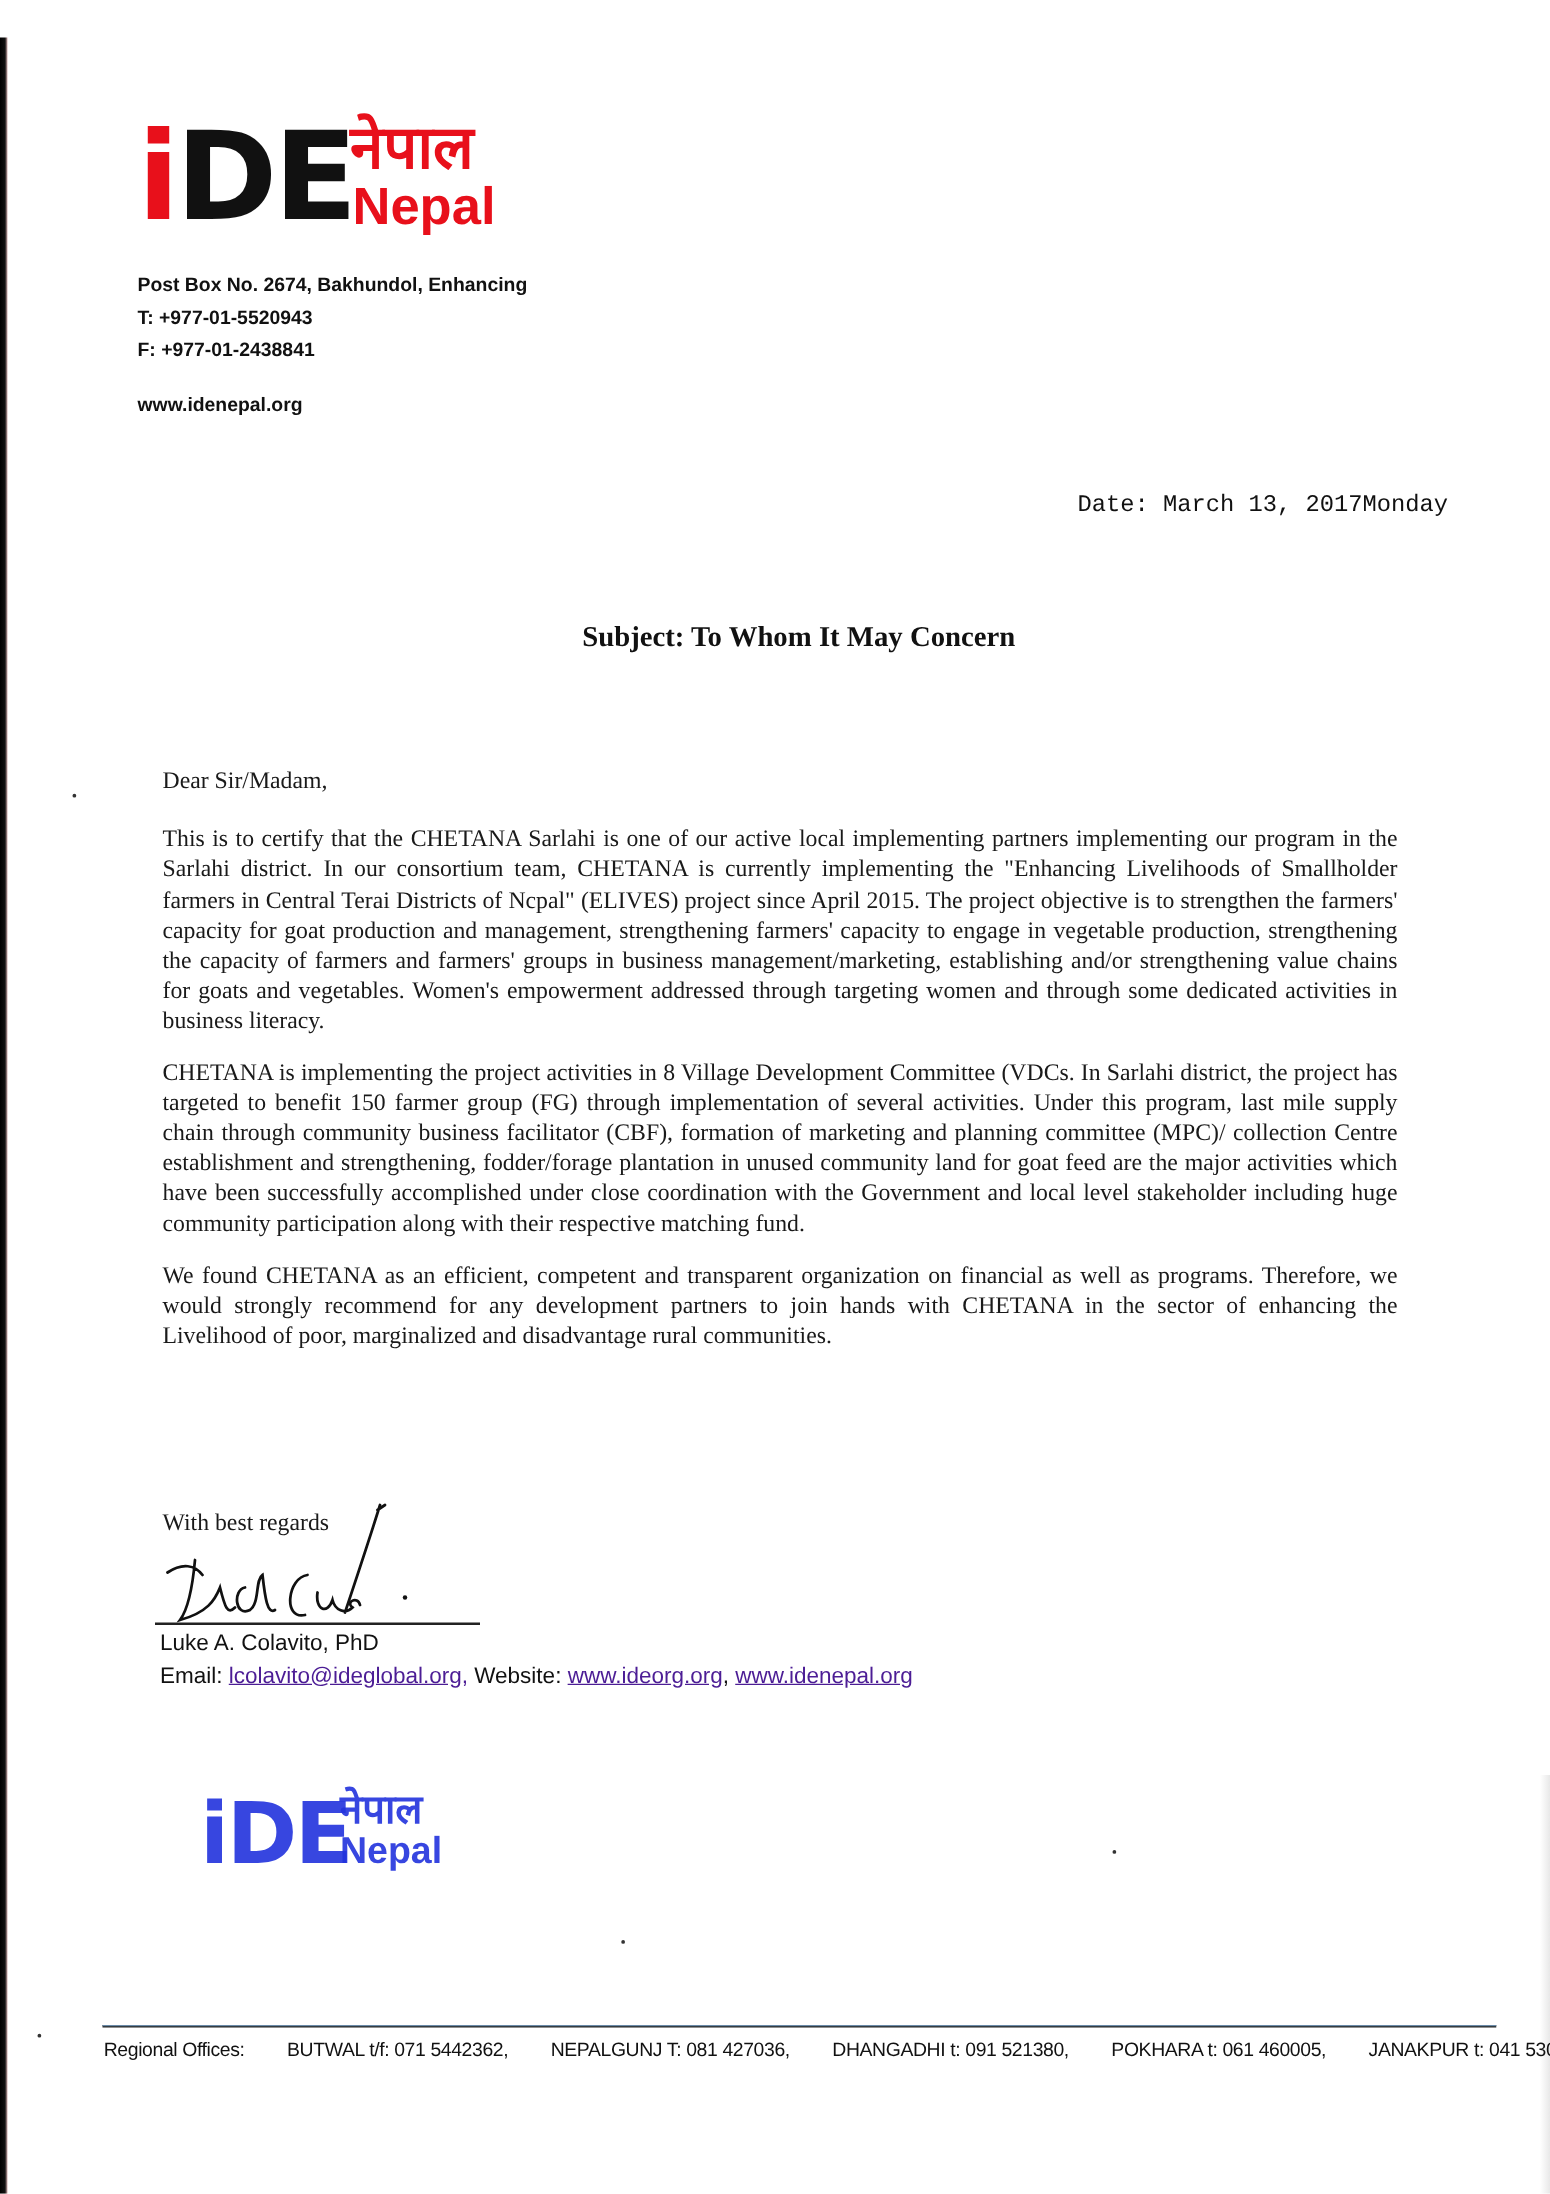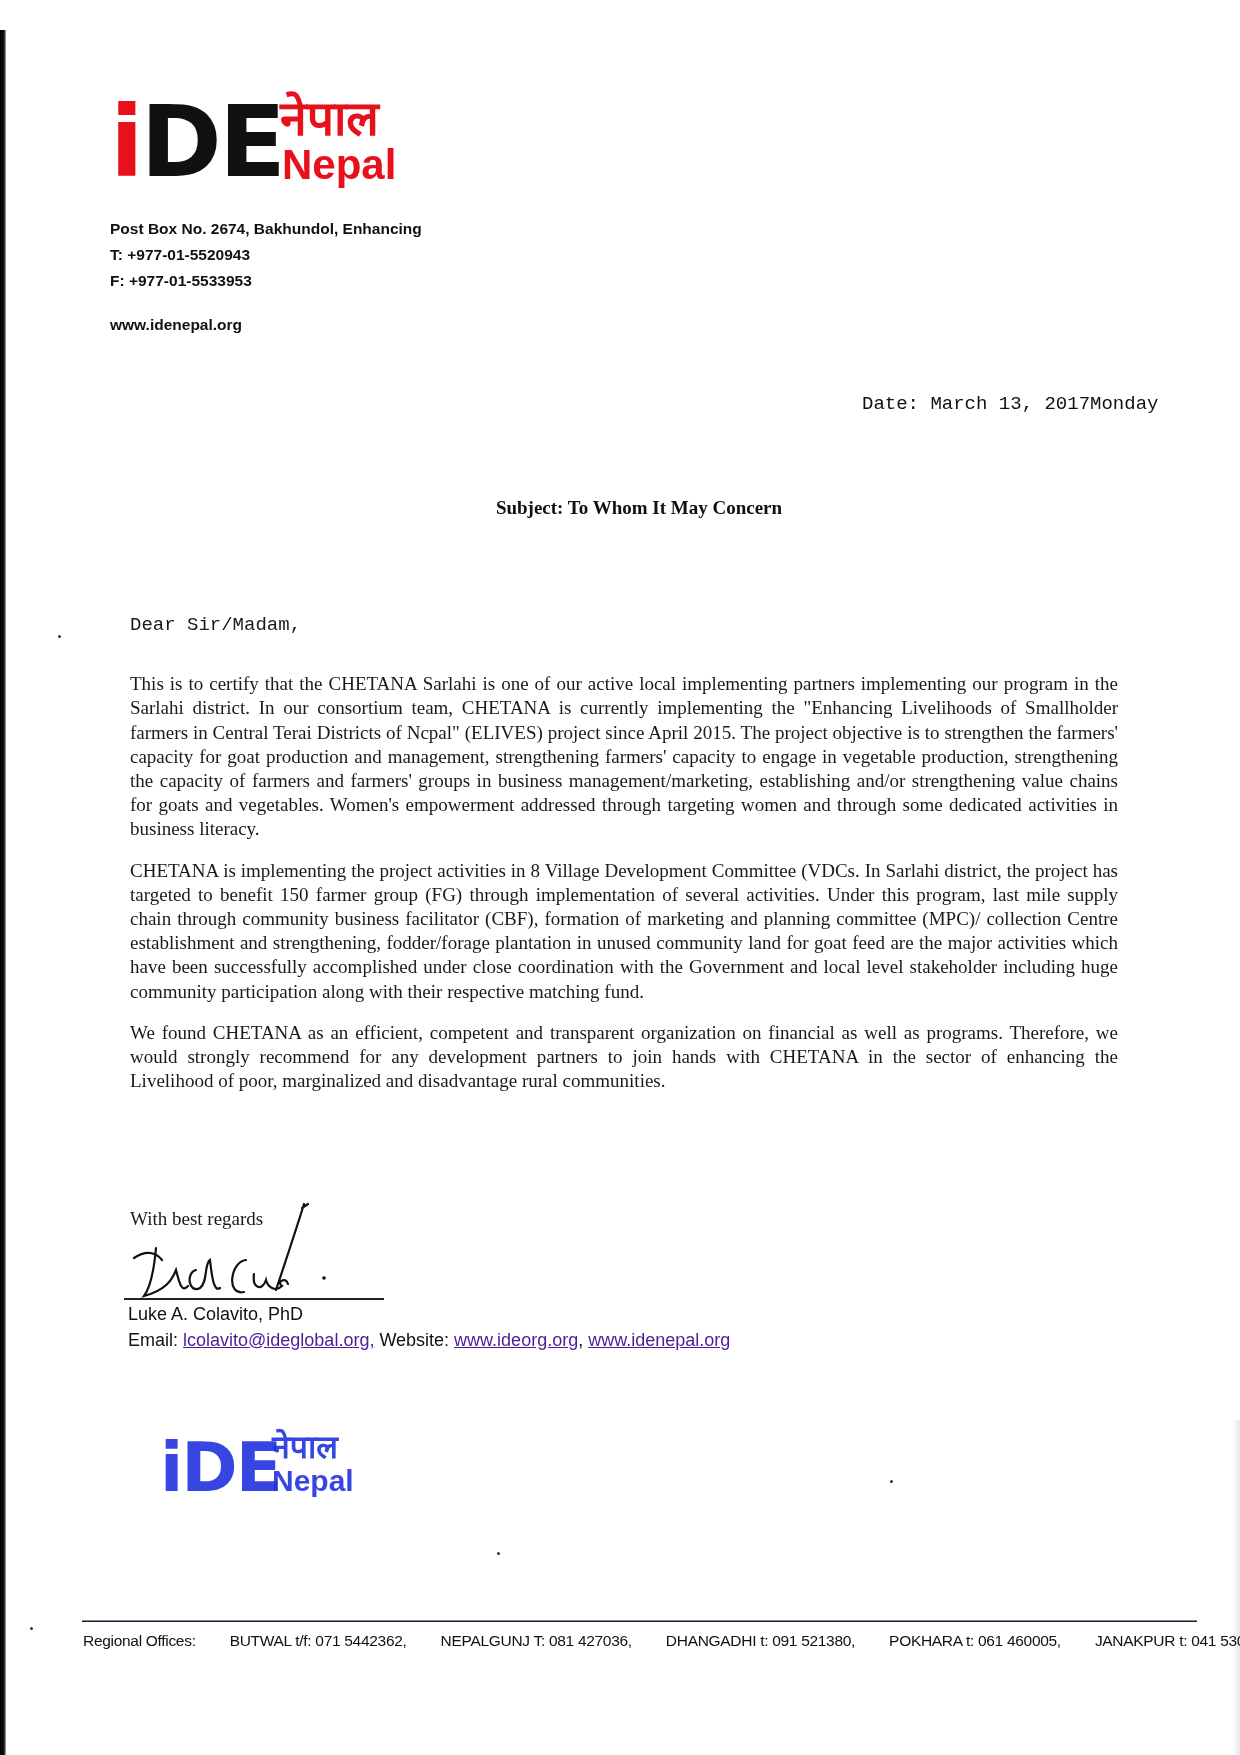--- a/index.html
+++ b/index.html
@@ -40,29 +40,29 @@
     font-family: "Liberation Sans", sans-serif; font-weight: bold;
     font-size: 15.5px; line-height: 26px; color: #111;
   }
   .address .web { margin-top: 18px; }
   .date {
     position: absolute; left: 862px; top: 393px;
     font-size: 19px; color: #111; font-family: Liberation Mono, monospace;
   }
   .subject {
     position: absolute; left: 0; width: 1240px; top: 497px;
-    text-align: center; font-weight: bold; font-size: 19px; color: #111;
+    text-align: center; font-weight: bold; font-size: 23px; color: #111;
   }
   .subject span { margin-left: 38px; }
   .body-text {
     position: absolute; left: 130px; width: 988px; top: 613px;
     font-size: 19px; line-height: 24.2px; color: #1a1a1a;
   }
   .body-text p { margin: 0 0 17px 0; text-align: justify; }
-  .body-text .salutation { margin-bottom: 35px; font-family: Liberation Mono, monospace; }
+  .body-text .salutation { margin-bottom: 23px; }
   .closing {
     position: absolute; left: 130px; top: 1208px; font-size: 19px; color: #1a1a1a;
   }
   .signature {
     position: absolute; left: 126px; top: 1200px; width: 260px; height: 105px;
   }
   .sig-line {
     position: absolute; left: 124px; top: 1298px; width: 260px; height: 2px; background: #222;
   }
   .signer {
@@ -106,21 +106,21 @@
 
 <div class="logo">
   <div class="ide"><span class="i">i</span><span class="de">DE</span></div>
   <div class="nepali">नेपाल</div>
   <div class="nepal-en">Nepal</div>
 </div>
 
 <div class="address">
   <div>Post Box No. 2674, Bakhundol, Enhancing</div>
   <div>T:  +977-01-5520943</div>
-  <div>F:  +977-01-5533953</div>
+  <div>F:  +977-01-2438841</div>
   <div class="web">www.idenepal.org</div>
 </div>
 
 <div class="date">Date: March 13, 2017Monday</div>
 
 <div class="subject"><span>Subject: To Whom It May Concern</span></div>
 
 <div class="body-text">
   <p class="salutation">Dear Sir/Madam,</p>
   <p>This is to certify that the CHETANA Sarlahi is one of our active local implementing partners implementing our program in the Sarlahi district. In our consortium team, CHETANA is currently implementing the "Enhancing Livelihoods of Smallholder farmers in Central Terai Districts of Ncpal" (ELIVES) project since April 2015. The project objective is to strengthen the farmers' capacity for goat production and management, strengthening farmers' capacity to engage in vegetable production, strengthening the capacity of farmers and farmers' groups in business management/marketing, establishing and/or strengthening value chains for goats and vegetables. Women's empowerment addressed through targeting women and through some dedicated activities in business literacy.</p>

